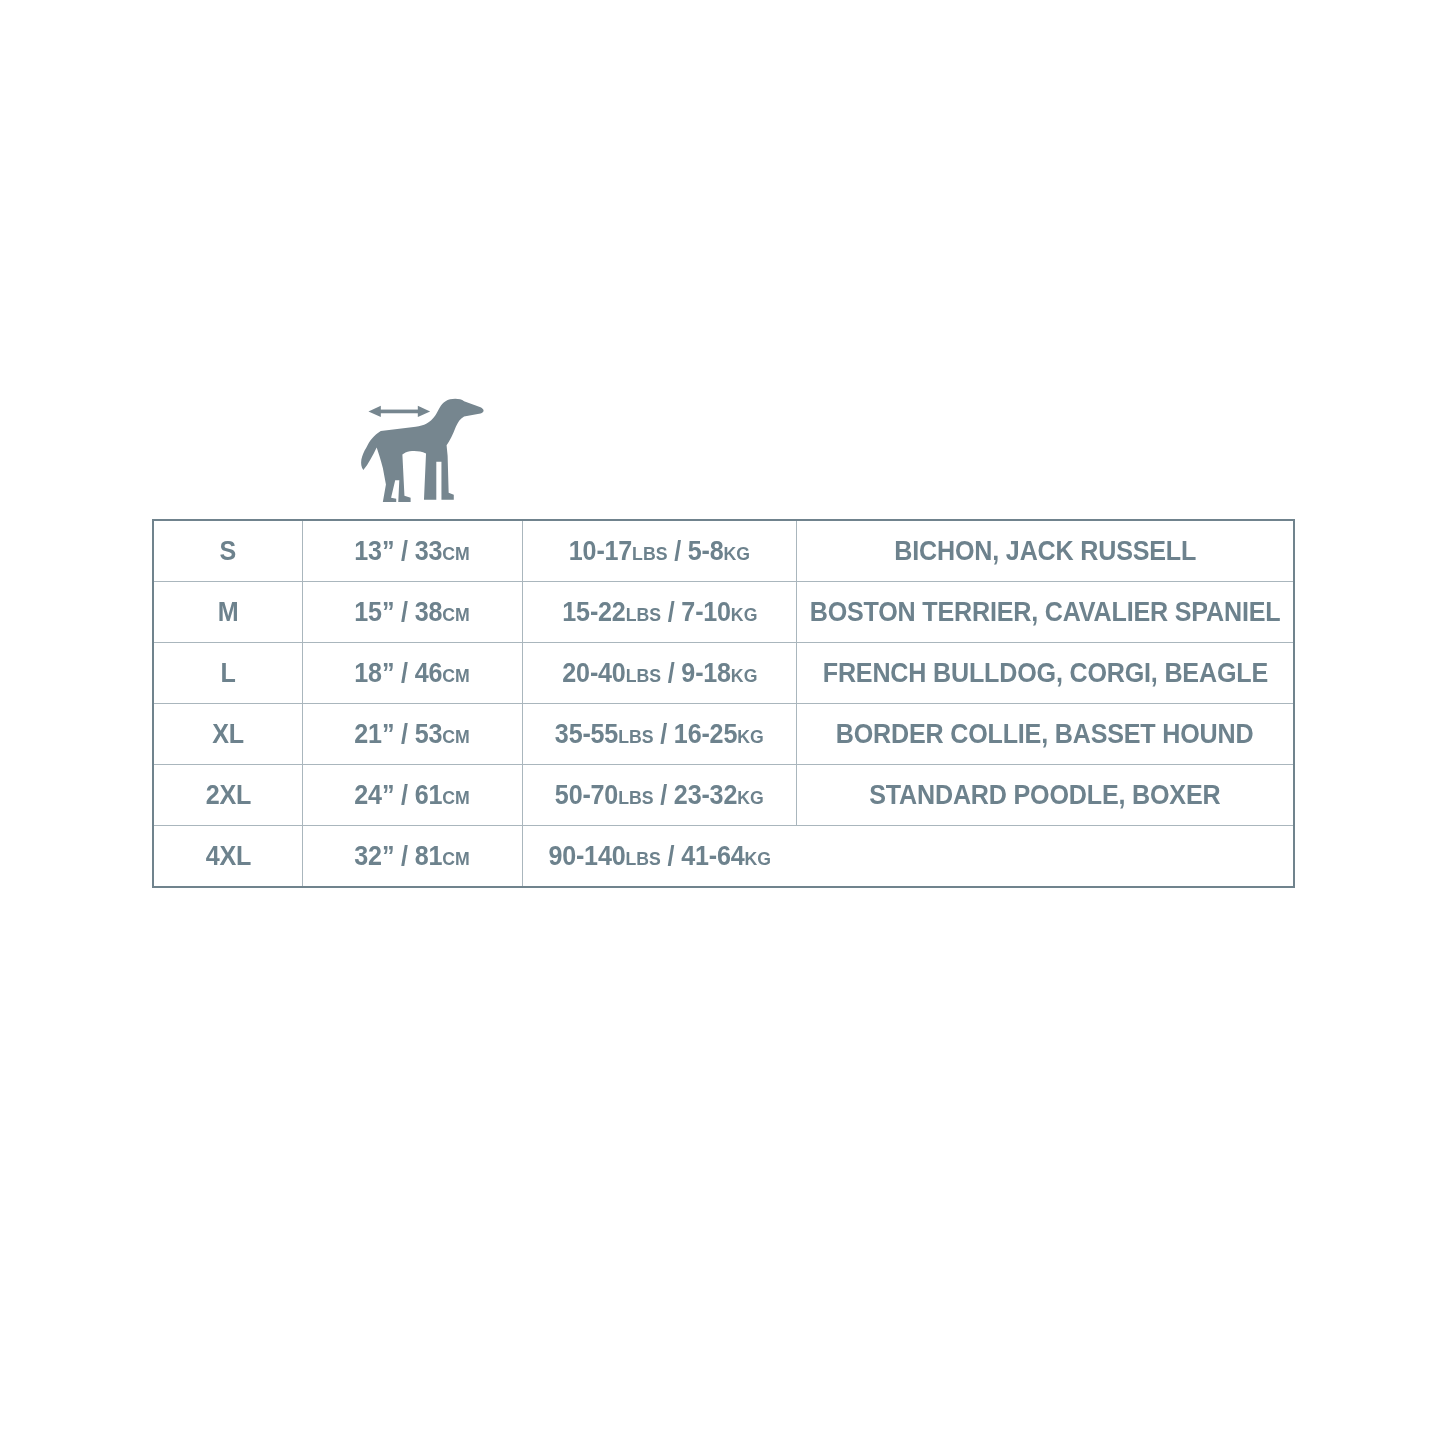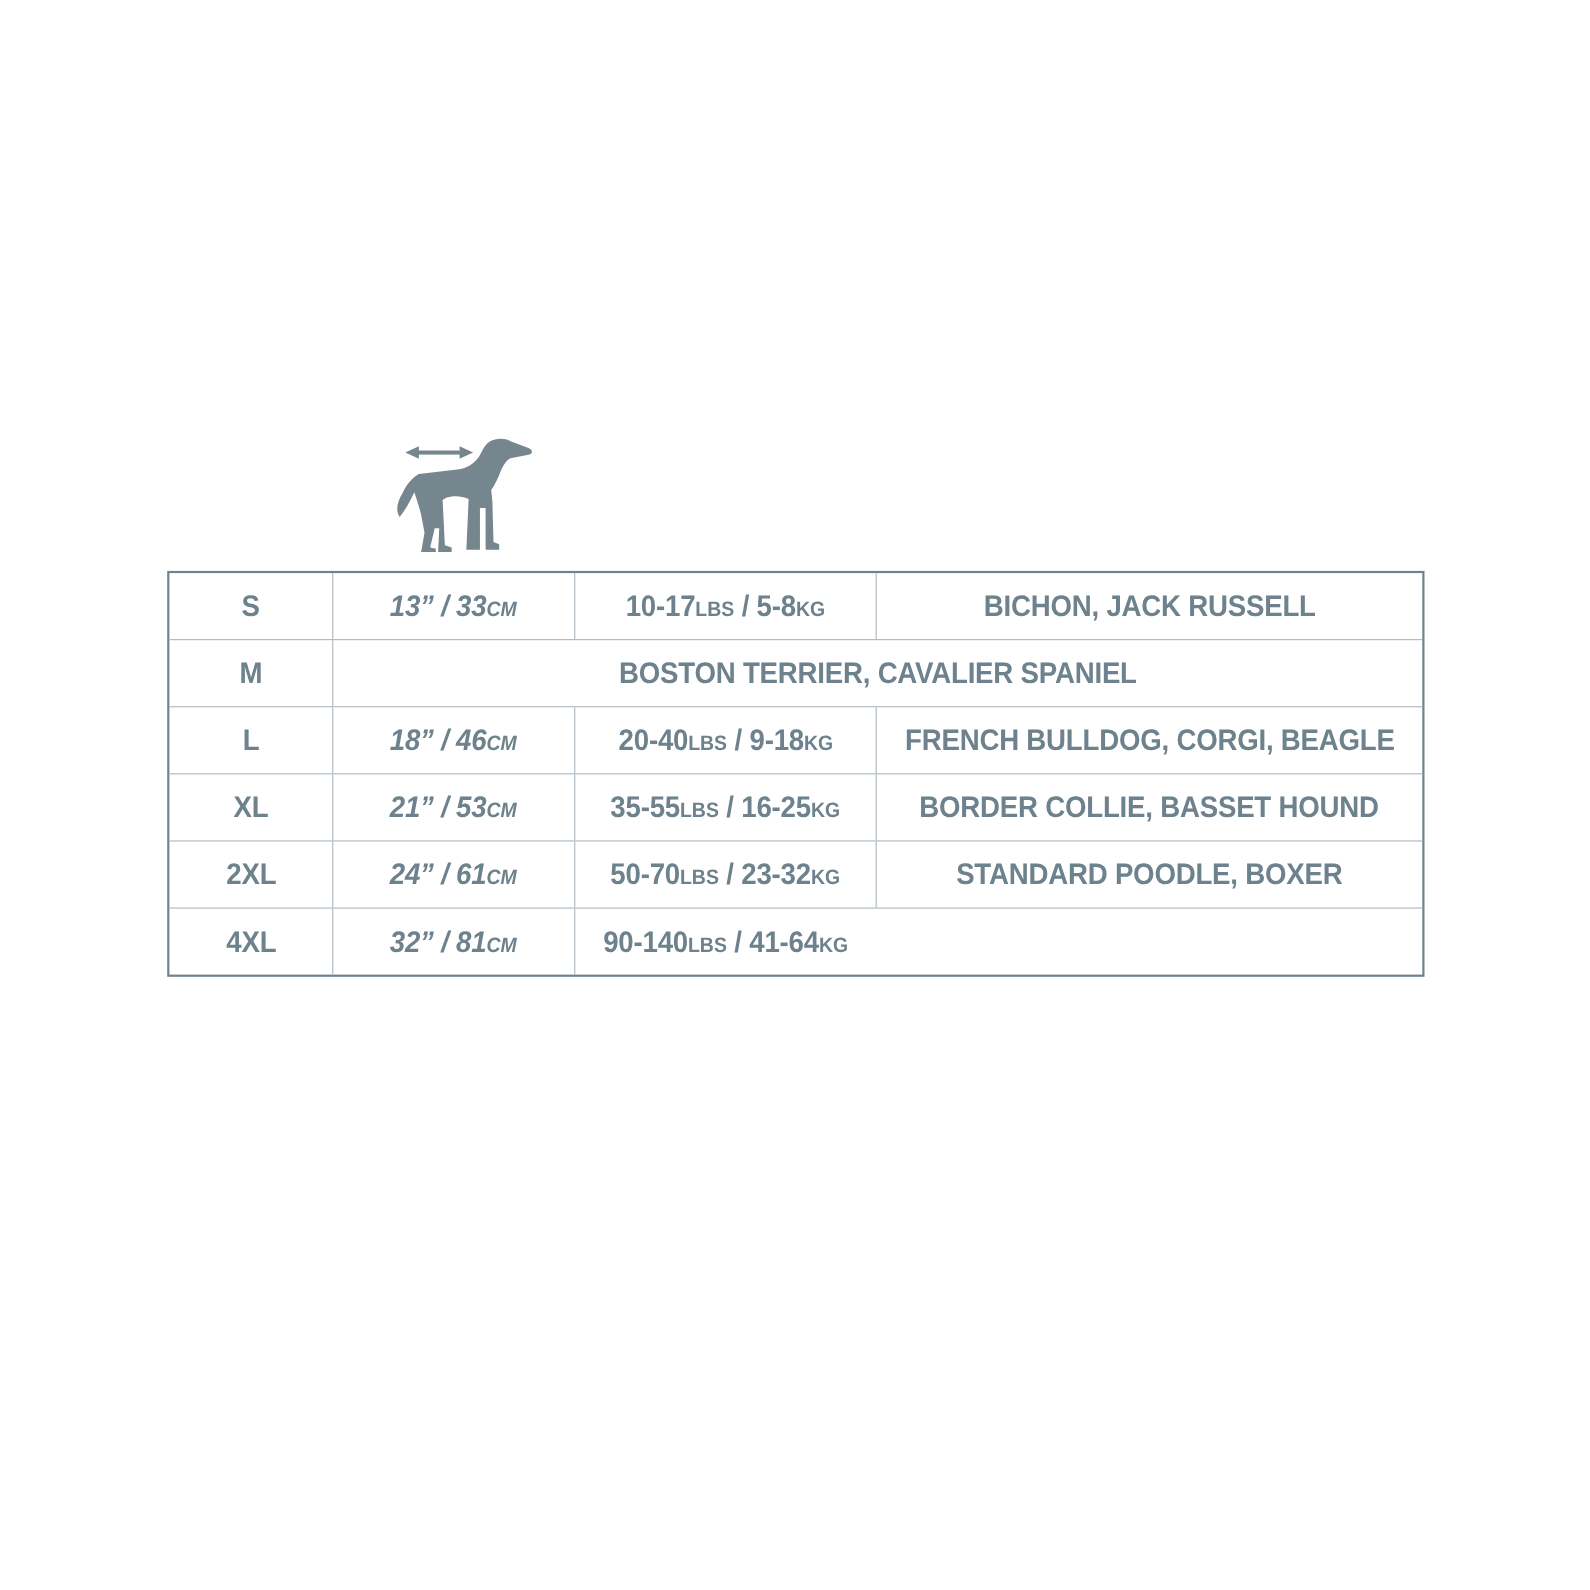--- a/index.html
+++ b/index.html
@@ -50,21 +50,21 @@
     border-right: 1px solid #aab6bd;
     color: #6d828d;
     font-weight: bold;
     font-size: 27px;
     letter-spacing: -0.2px;
     white-space: nowrap;
     overflow: hidden;
   }
   .cell:last-child { border-right: none; }
   .c-size  { width: 149px; }
-  .c-len   { width: 220px; font-style: italic; }
+  .c-len   { width: 220px; }
   .c-wt    { width: 274px; }
   .c-breed { flex: 1; }
   .cond {
     display: inline-block;
     transform: scaleX(0.93);
     transform-origin: center;
     white-space: nowrap;
   }
   .unit {
     font-size: 19px;
@@ -136,20 +136,26 @@
         </div>
       <div class="cell c-breed">
           <span class="cond">BICHON, JACK RUSSELL</span>
         </div>
     </div>
 
     <div class="row">
       <div class="cell c-size">
           <span class="cond">M</span>
         </div>
+      <div class="cell c-len">
+          <span class="cond"><span>15” / 38</span><span class="unit">CM</span></span>
+        </div>
+      <div class="cell c-wt">
+          <span class="cond"><span>15-22</span><span class="unit">LBS</span><span> / 7-10</span><span class="unit">KG</span></span>
+        </div>
       <div class="cell c-breed">
           <span class="cond">BOSTON TERRIER, CAVALIER SPANIEL</span>
         </div>
     </div>
 
     <div class="row">
       <div class="cell c-size">
           <span class="cond">L</span>
         </div>
       <div class="cell c-len">

